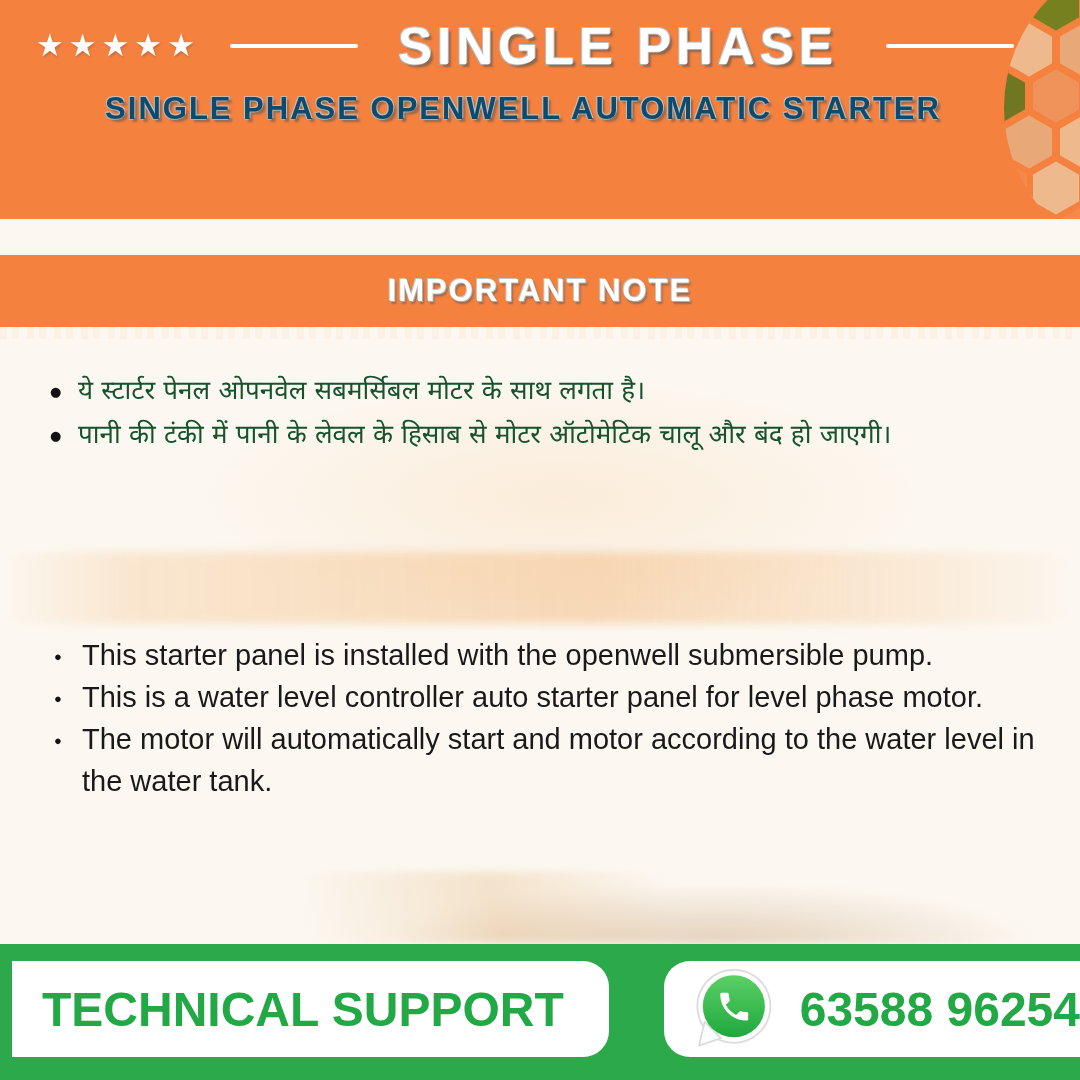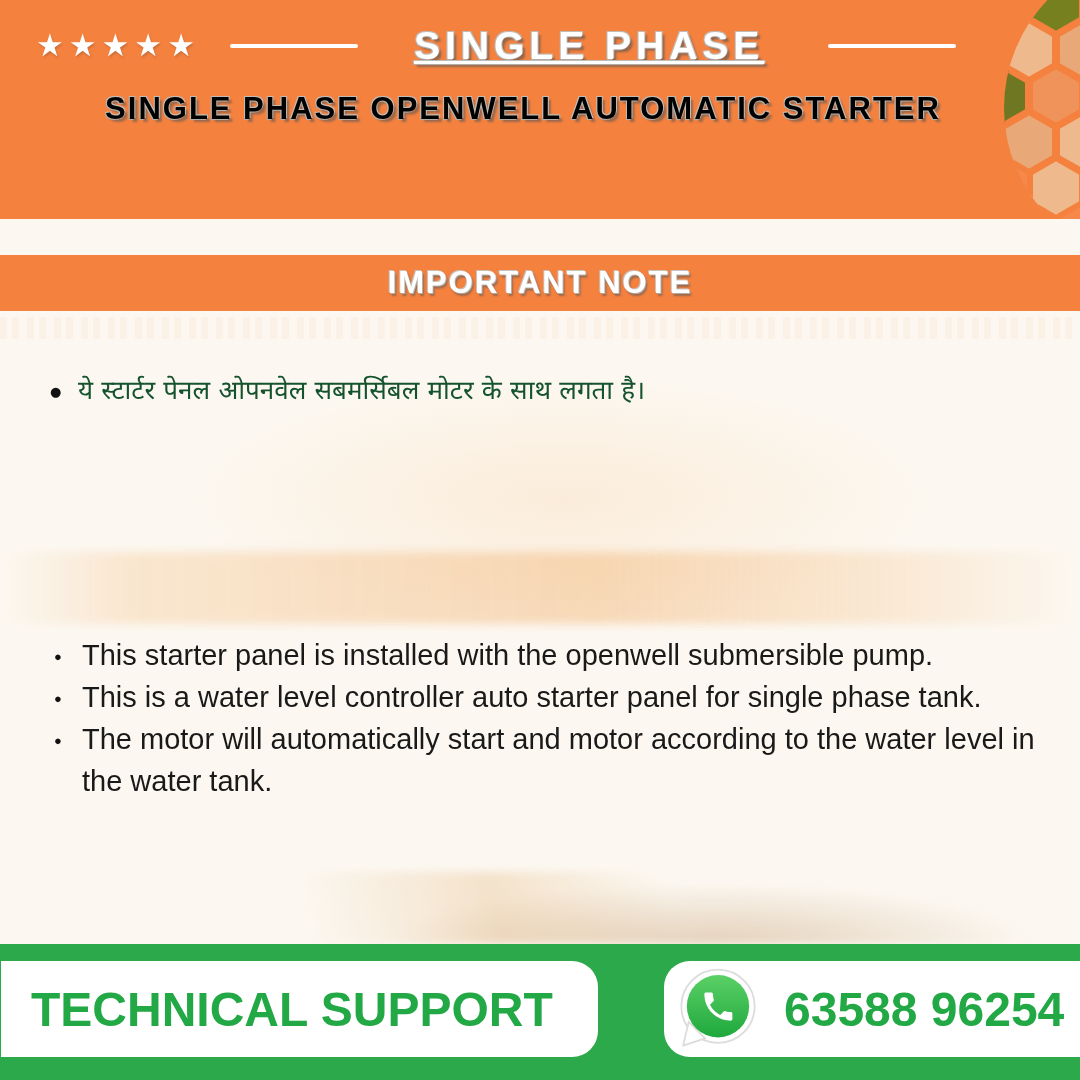--- a/index.html
+++ b/index.html
@@ -23,47 +23,47 @@
       rgba(240,170,115,0.16) 12px 19px, rgba(255,255,255,0) 19px 27px);}
   
   .hdr{position:absolute;left:0;top:0;width:1080px;height:219px;background:#f5813f;overflow:hidden;}
   .hexball{position:absolute;top:0;right:0;}
   .hdr-top{position:absolute;top:24px;left:36px;right:36px;height:44px;display:flex;align-items:center;}
   .stars{color:#fff;font-size:31px;letter-spacing:5px;line-height:44px;white-space:nowrap;
     text-shadow:1px 2px 2px rgba(120,80,50,0.35);}
   .rule{display:inline-block;width:128px;height:4px;background:#fff;border-radius:2px;flex:0 0 auto;}
   .rule.left{margin-left:30px;margin-right:40px;}
   .rule.right{margin-left:48px;}
-  .title{margin:16px;font-size:39px;font-weight:700;letter-spacing:5px;color:#fff;white-space:nowrap;
-    text-shadow:-1px -1px 0 #c2bcb6, 1px -1px 0 #c2bcb6, -1px 1px 0 #b3ada8, 3px 3px 2px rgba(95,90,85,0.65);text-decoration:underline;}
+  .title{margin:0;font-size:51px;font-weight:700;letter-spacing:5px;color:#fff;white-space:nowrap;
+    text-shadow:-1px -1px 0 #c2bcb6, 1px -1px 0 #c2bcb6, -1px 1px 0 #b3ada8, 3px 3px 2px rgba(95,90,85,0.65);}
   .subtitle{position:absolute;top:88px;left:0;right:70px;text-align:center;}
-  .subtitle div{font-size:31px;font-weight:700;letter-spacing:2px;line-height:41px;color:#000000;white-space:nowrap;
+  .subtitle div{font-size:31px;font-weight:700;letter-spacing:2px;line-height:41px;color:#0c4a6e;white-space:nowrap;
     text-shadow:-1px -1px 0 #c2bcb6, 1px -1px 0 #c2bcb6, -1px 1px 0 #b3ada8, 3px 3px 2px rgba(95,90,85,0.6);margin-left:36px;}
   
-  .note-band{position:absolute;left:0;top:255px;width:1080px;height:56px;background:#f5813f;
+  .note-band{position:absolute;left:0;top:255px;width:1080px;height:72px;background:#f5813f;
     display:flex;align-items:center;justify-content:center;}
   .note-band span{font-size:31px;font-weight:700;letter-spacing:2px;color:#fff;
     text-shadow:-1px -1px 0 #c9c3bd, 1px 1px 0 #b3ada8, 2px 3px 2px rgba(95,90,85,0.6);}
   
   ul.notes{list-style:none;margin:0;padding:0;position:absolute;}
   ul.notes li{position:relative;padding-left:34px;}
   ul.notes li::before{content:"●";position:absolute;left:6px;color:#111;}
   .hindi{top:368px;left:44px;right:28px;}
   .hindi li{font-family:"DejaVu Sans",sans-serif;font-size:26px;line-height:44px;color:#14532d;white-space:nowrap;}
   .hindi li::before{font-size:13px;top:2px;}
   .english{top:634px;left:48px;width:1000px;}
   .english li{font-size:29px;line-height:42px;color:#191919;}
   .english li::before{font-size:13px;top:2px;}
   
   .footer{position:absolute;left:0;bottom:0;width:1080px;height:136px;background:#2ca94a;}
-  .support-box{position:absolute;left:1px;top:17px;width:597px;height:96px;background:#fff;
+  .support-box{position:absolute;left:12px;top:17px;width:597px;height:96px;background:#fff;
     border-radius:0 26px 26px 0;display:flex;align-items:center;padding-left:30px;box-sizing:border-box;}
   .support-box span{color:#23a846;font-size:48px;font-weight:700;letter-spacing:0px;white-space:nowrap;}
   .phone-box{position:absolute;right:0;top:17px;width:416px;height:96px;background:#fff;
-    border-radius:26px 0 0 26px;display:flex;align-items:center;box-sizing:border-box;padding-left:10px;}
+    border-radius:26px 0 0 26px;display:flex;align-items:center;box-sizing:border-box;padding-left:26px;}
   .phone-box .num{color:#23a846;font-size:48px;font-weight:700;margin-left:22px;white-space:nowrap;}
 </style>
 </head>
 <body>
 
 <div class="canvas">
 
   <div class="wm-glow"></div>
   <div class="wm-band"></div>
   <div class="wm-bottom"></div>
@@ -109,25 +109,26 @@
       <div>SINGLE PHASE OPENWELL AUTOMATIC STARTER</div>
     </div>
   </header>
 
   <div class="note-band">
     <span>IMPORTANT NOTE</span>
   </div>
 
   <ul class="notes hindi">
     <li>ये स्टार्टर पेनल ओपनवेल सबमर्सिबल मोटर के साथ लगता है।</li>
+    <li>पानी की टंकी में पानी के लेवल के हिसाब से मोटर ऑटोमेटिक चालू और बंद हो जाएगी।</li>
   </ul>
 
   <ul class="notes english">
     <li>This starter panel is installed with the openwell submersible pump.</li>
-    <li>This is a water level controller auto starter panel for single phase tank.</li>
+    <li>This is a water level controller auto starter panel for level phase motor.</li>
     <li>The motor will automatically start and motor according to the water level in the water tank.</li>
   </ul>
 
   <footer class="footer">
     <div class="support-box">
       <span>TECHNICAL SUPPORT</span>
     </div>
     <div class="phone-box">
       <svg width="88" height="88" viewBox="0 0 96 96">
         <defs>

